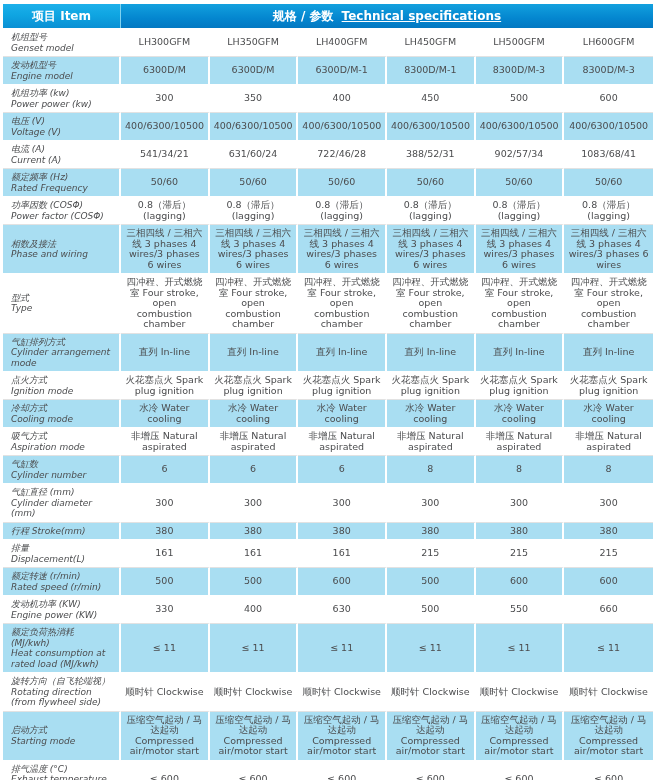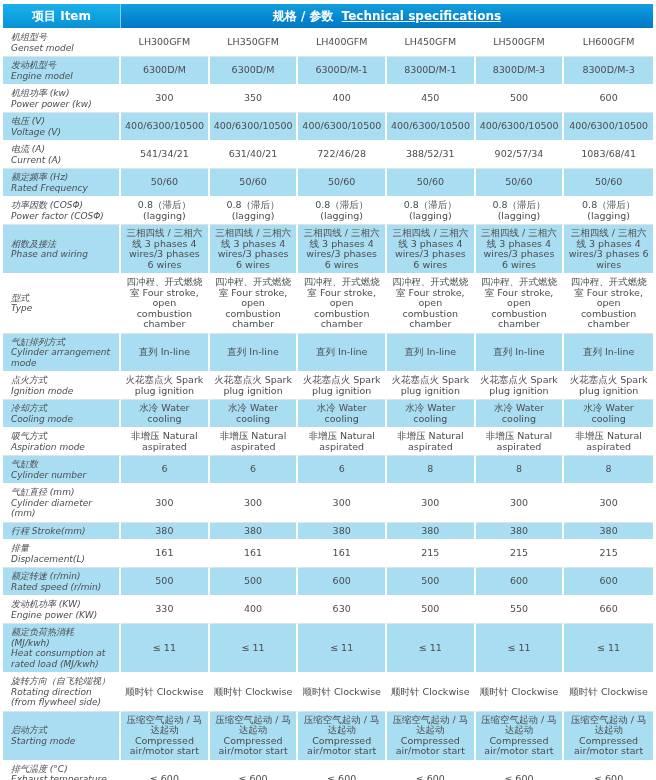--- a/index.html
+++ b/index.html
@@ -145,21 +145,21 @@
           <td class="val">400/6300/10500</td>
           <td class="val">400/6300/10500</td>
           <td class="val">400/6300/10500</td>
           <td class="val">400/6300/10500</td>
           <td class="val">400/6300/10500</td>
         </tr>
         <tr class="white">
       <td class="label">电流 (A)
 Current (A)</td>
     <td class="val">541/34/21</td>
-          <td class="val">631/40/21</td>
+          <td class="val">631/60/24</td>
           <td class="val">722/46/28</td>
           <td class="val">388/52/31</td>
           <td class="val">902/57/34</td>
           <td class="val">1083/68/41</td>
         </tr>
         <tr class="blue">
       <td class="label">额定频率 (Hz)
 Rated Frequency</td>
     <td class="val">50/60</td>
           <td class="val">50/60</td>

